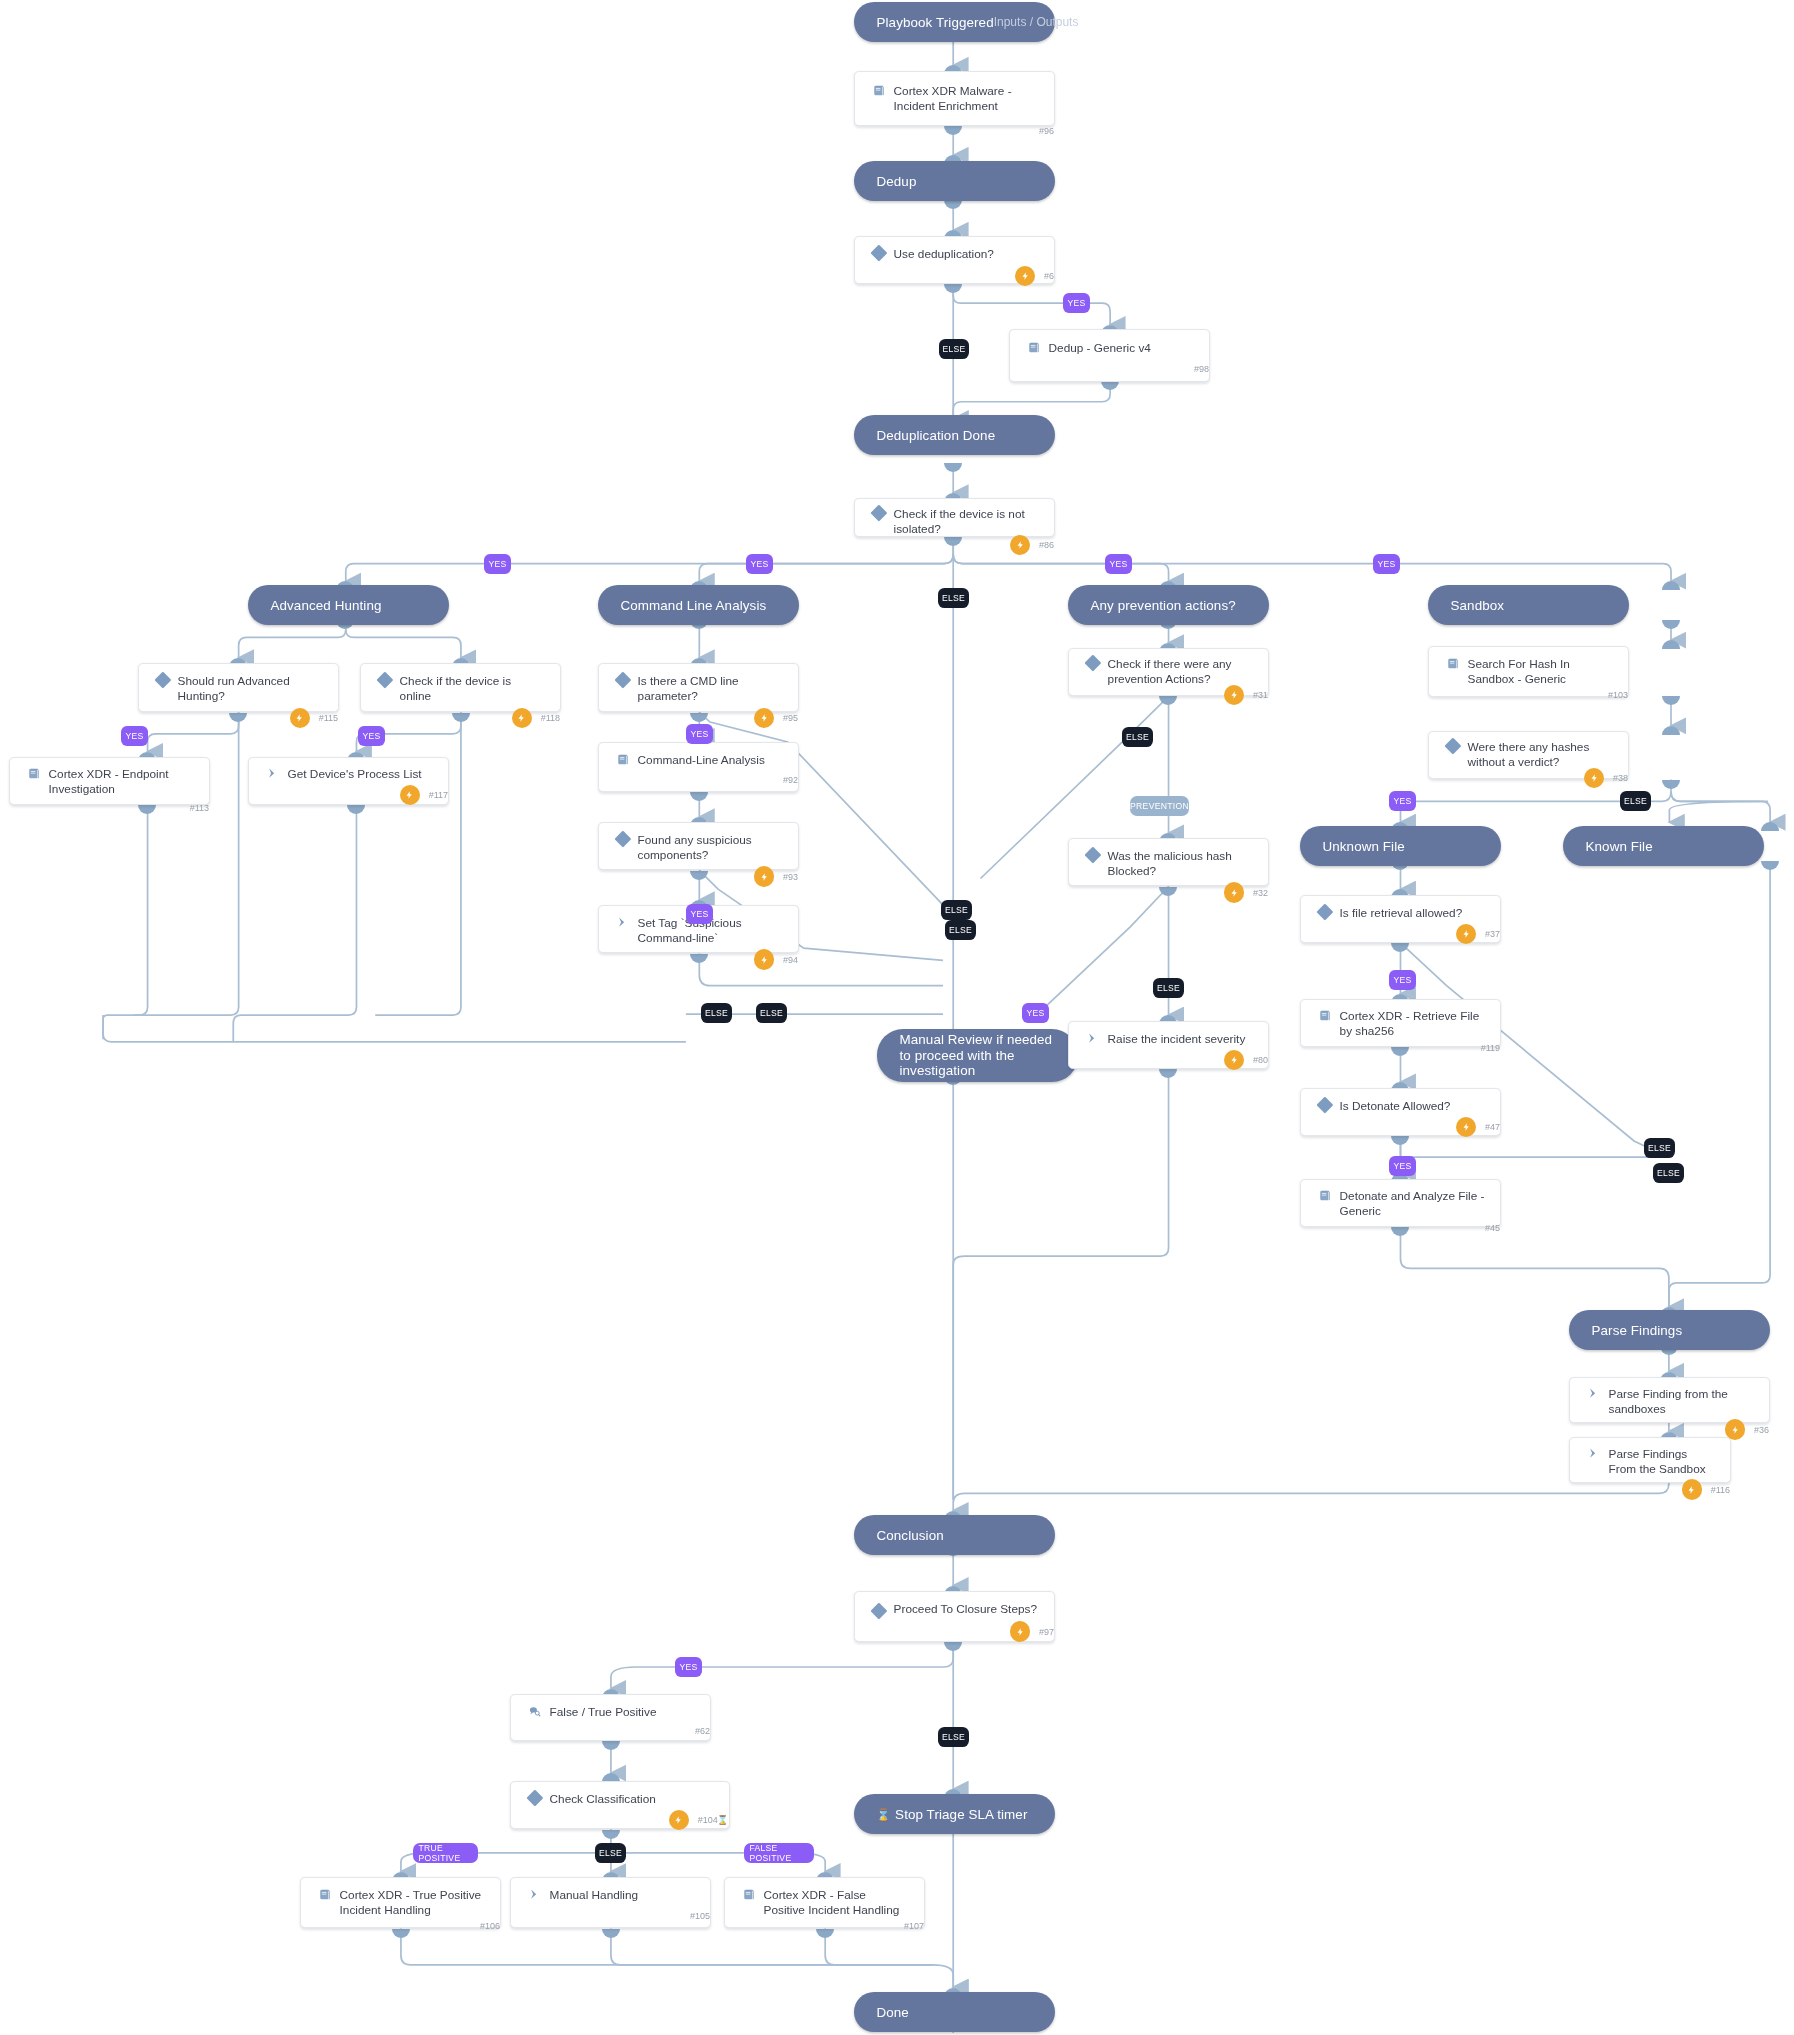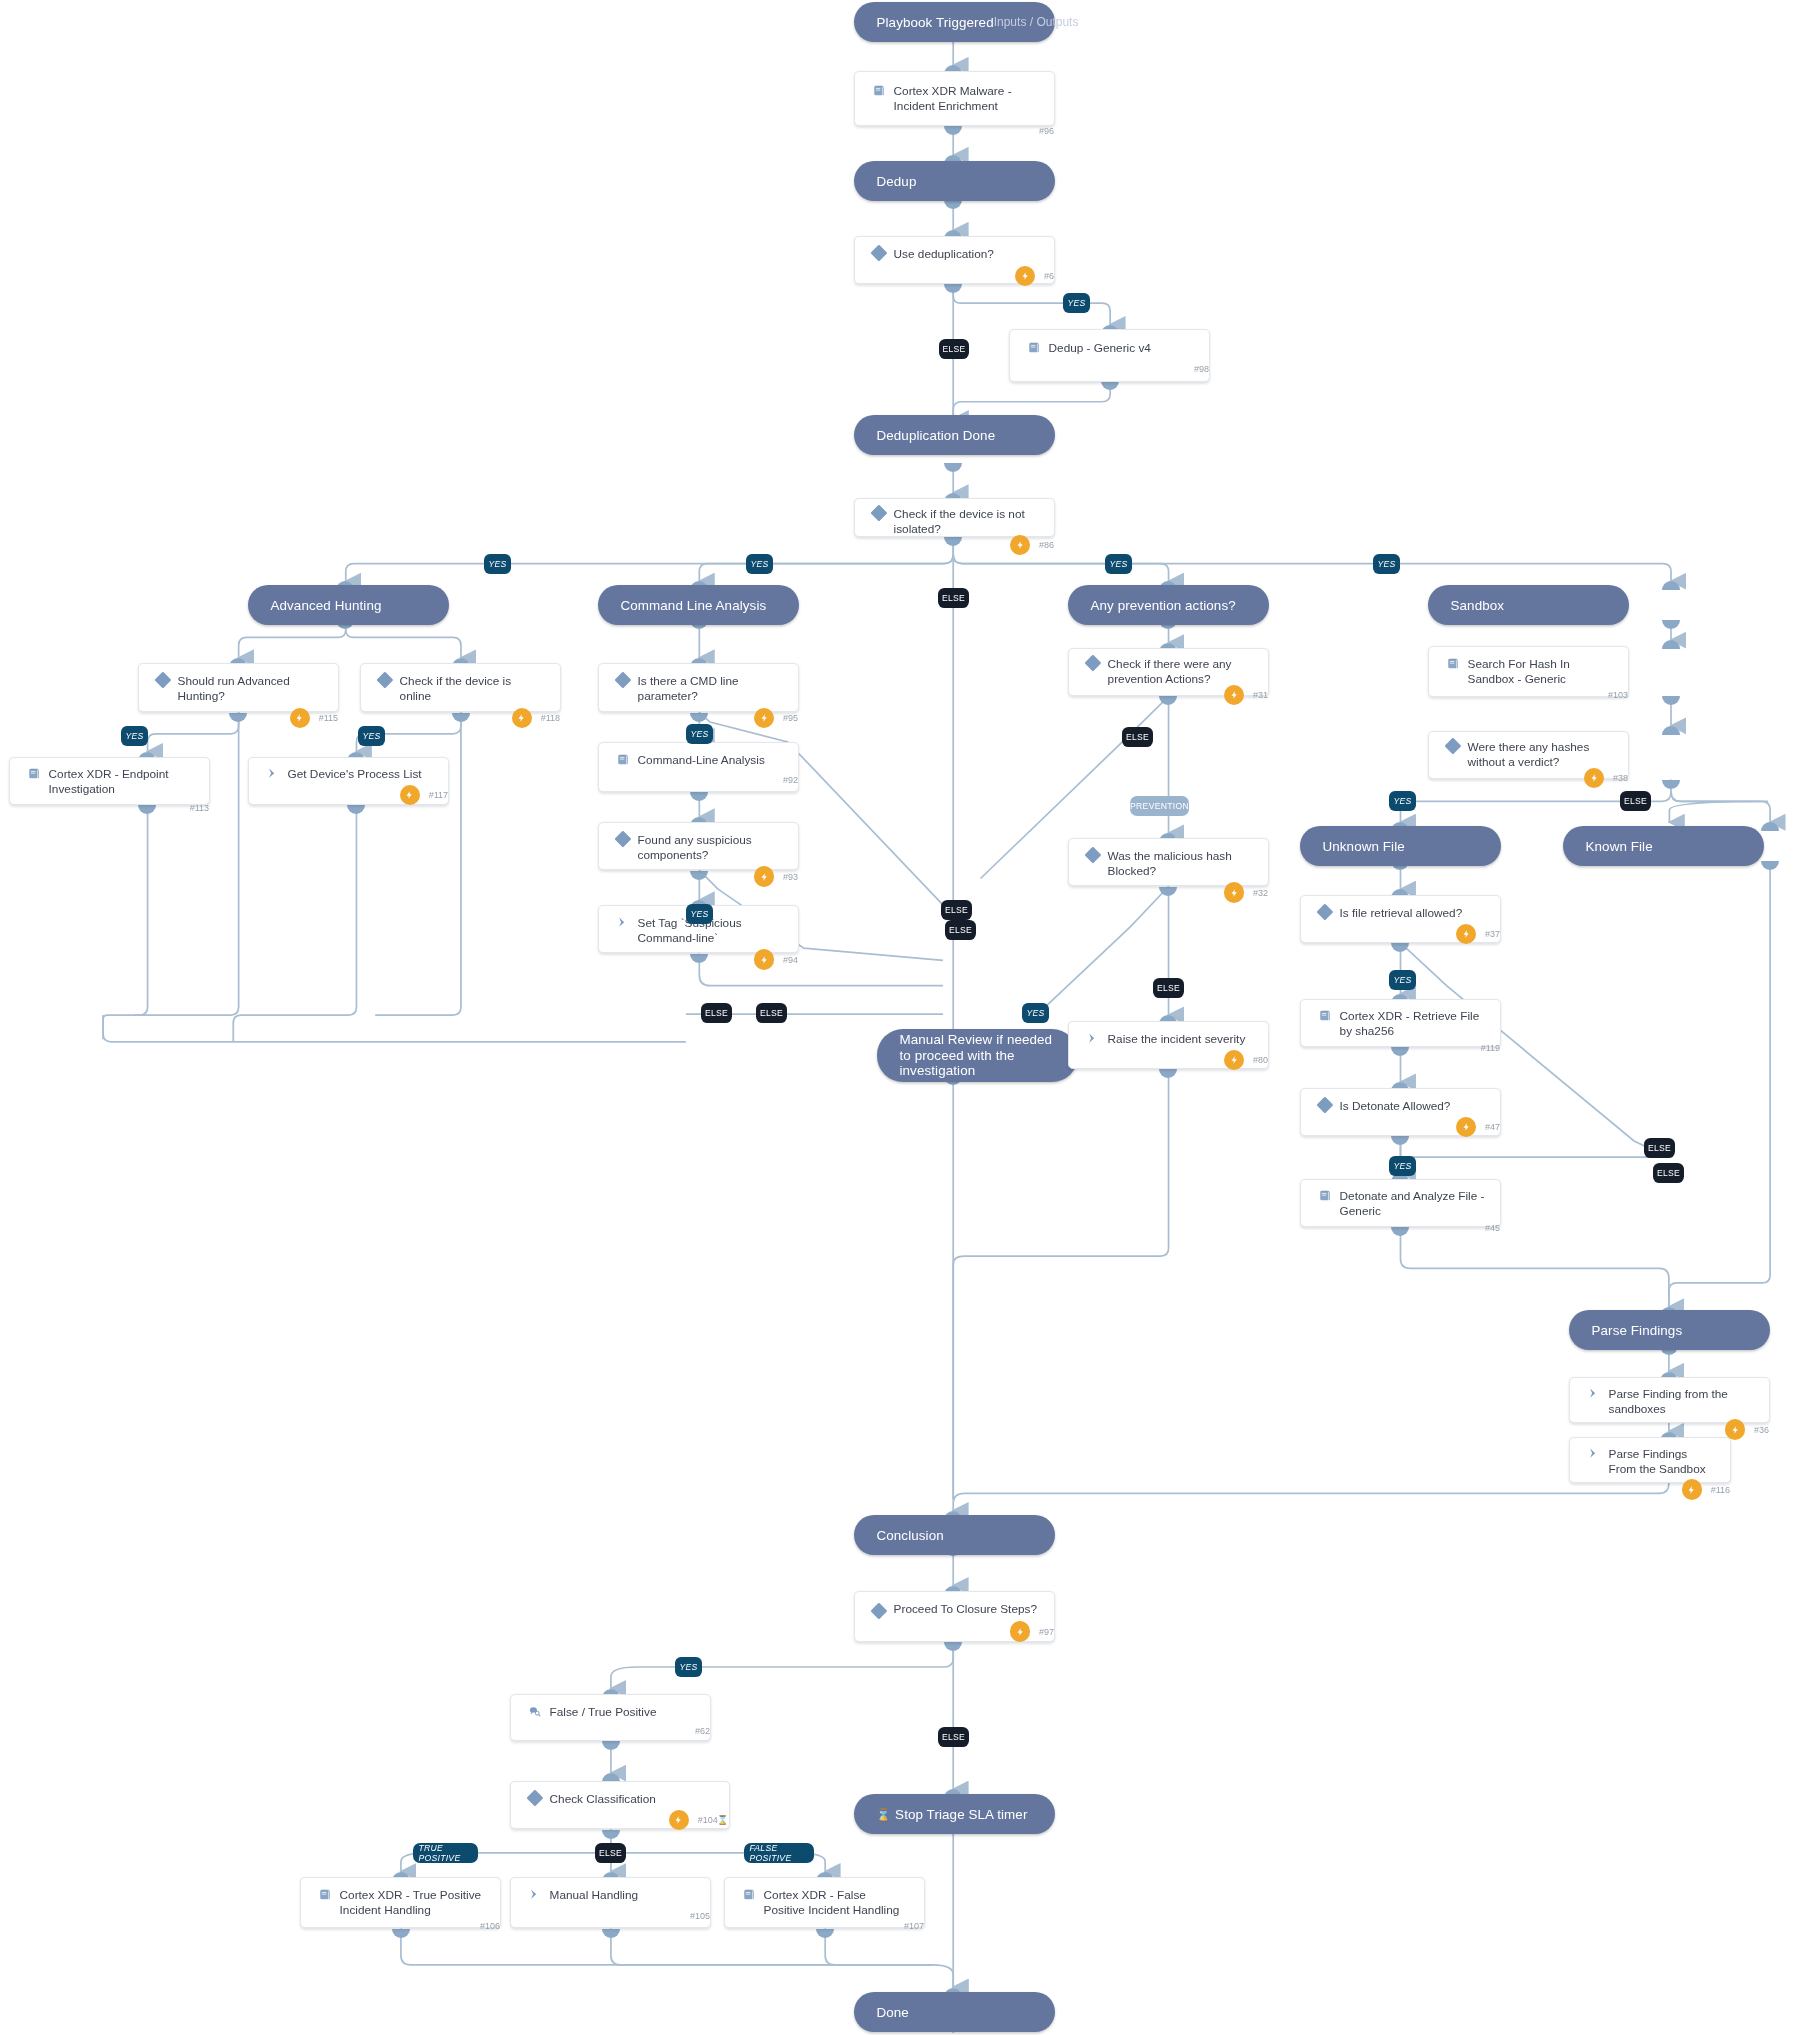--- a/index.html
+++ b/index.html
@@ -31,21 +31,21 @@
   .card.nobolt .num{margin-left:0;}
 
   
   .gl{display:block}
   .diamond{width:11.8px;height:11.8px;background:#7e9cc0;transform:rotate(45deg);border-radius:1.1px;}
 
   
   .blabel{position:absolute;display:flex;align-items:center;justify-content:center;
           border-radius:5.9px;color:#fff;font-size:8.6px;letter-spacing:0.3px;
           height:20.4px;box-sizing:border-box;padding:0 5.4px;}
-  .blabel.yes{background:#0c4a6e;font-style:italic;}
+  .blabel.yes{background:#8b5cf6;}
   .blabel.prev{background:#9ab4ce;}
   .blabel.else{background:#151d2b;border-radius:6.4px;font-size:8.6px;}
   .blabel.wide{border-radius:7px;}
 
   
   .knob{position:absolute;width:18px;height:9px;background:#8ba9c6;}
   .knob.bot{border-radius:0 0 9px 9px;}
   .knob.top{border-radius:9px 9px 0 0;}
 </style>
 </head>

